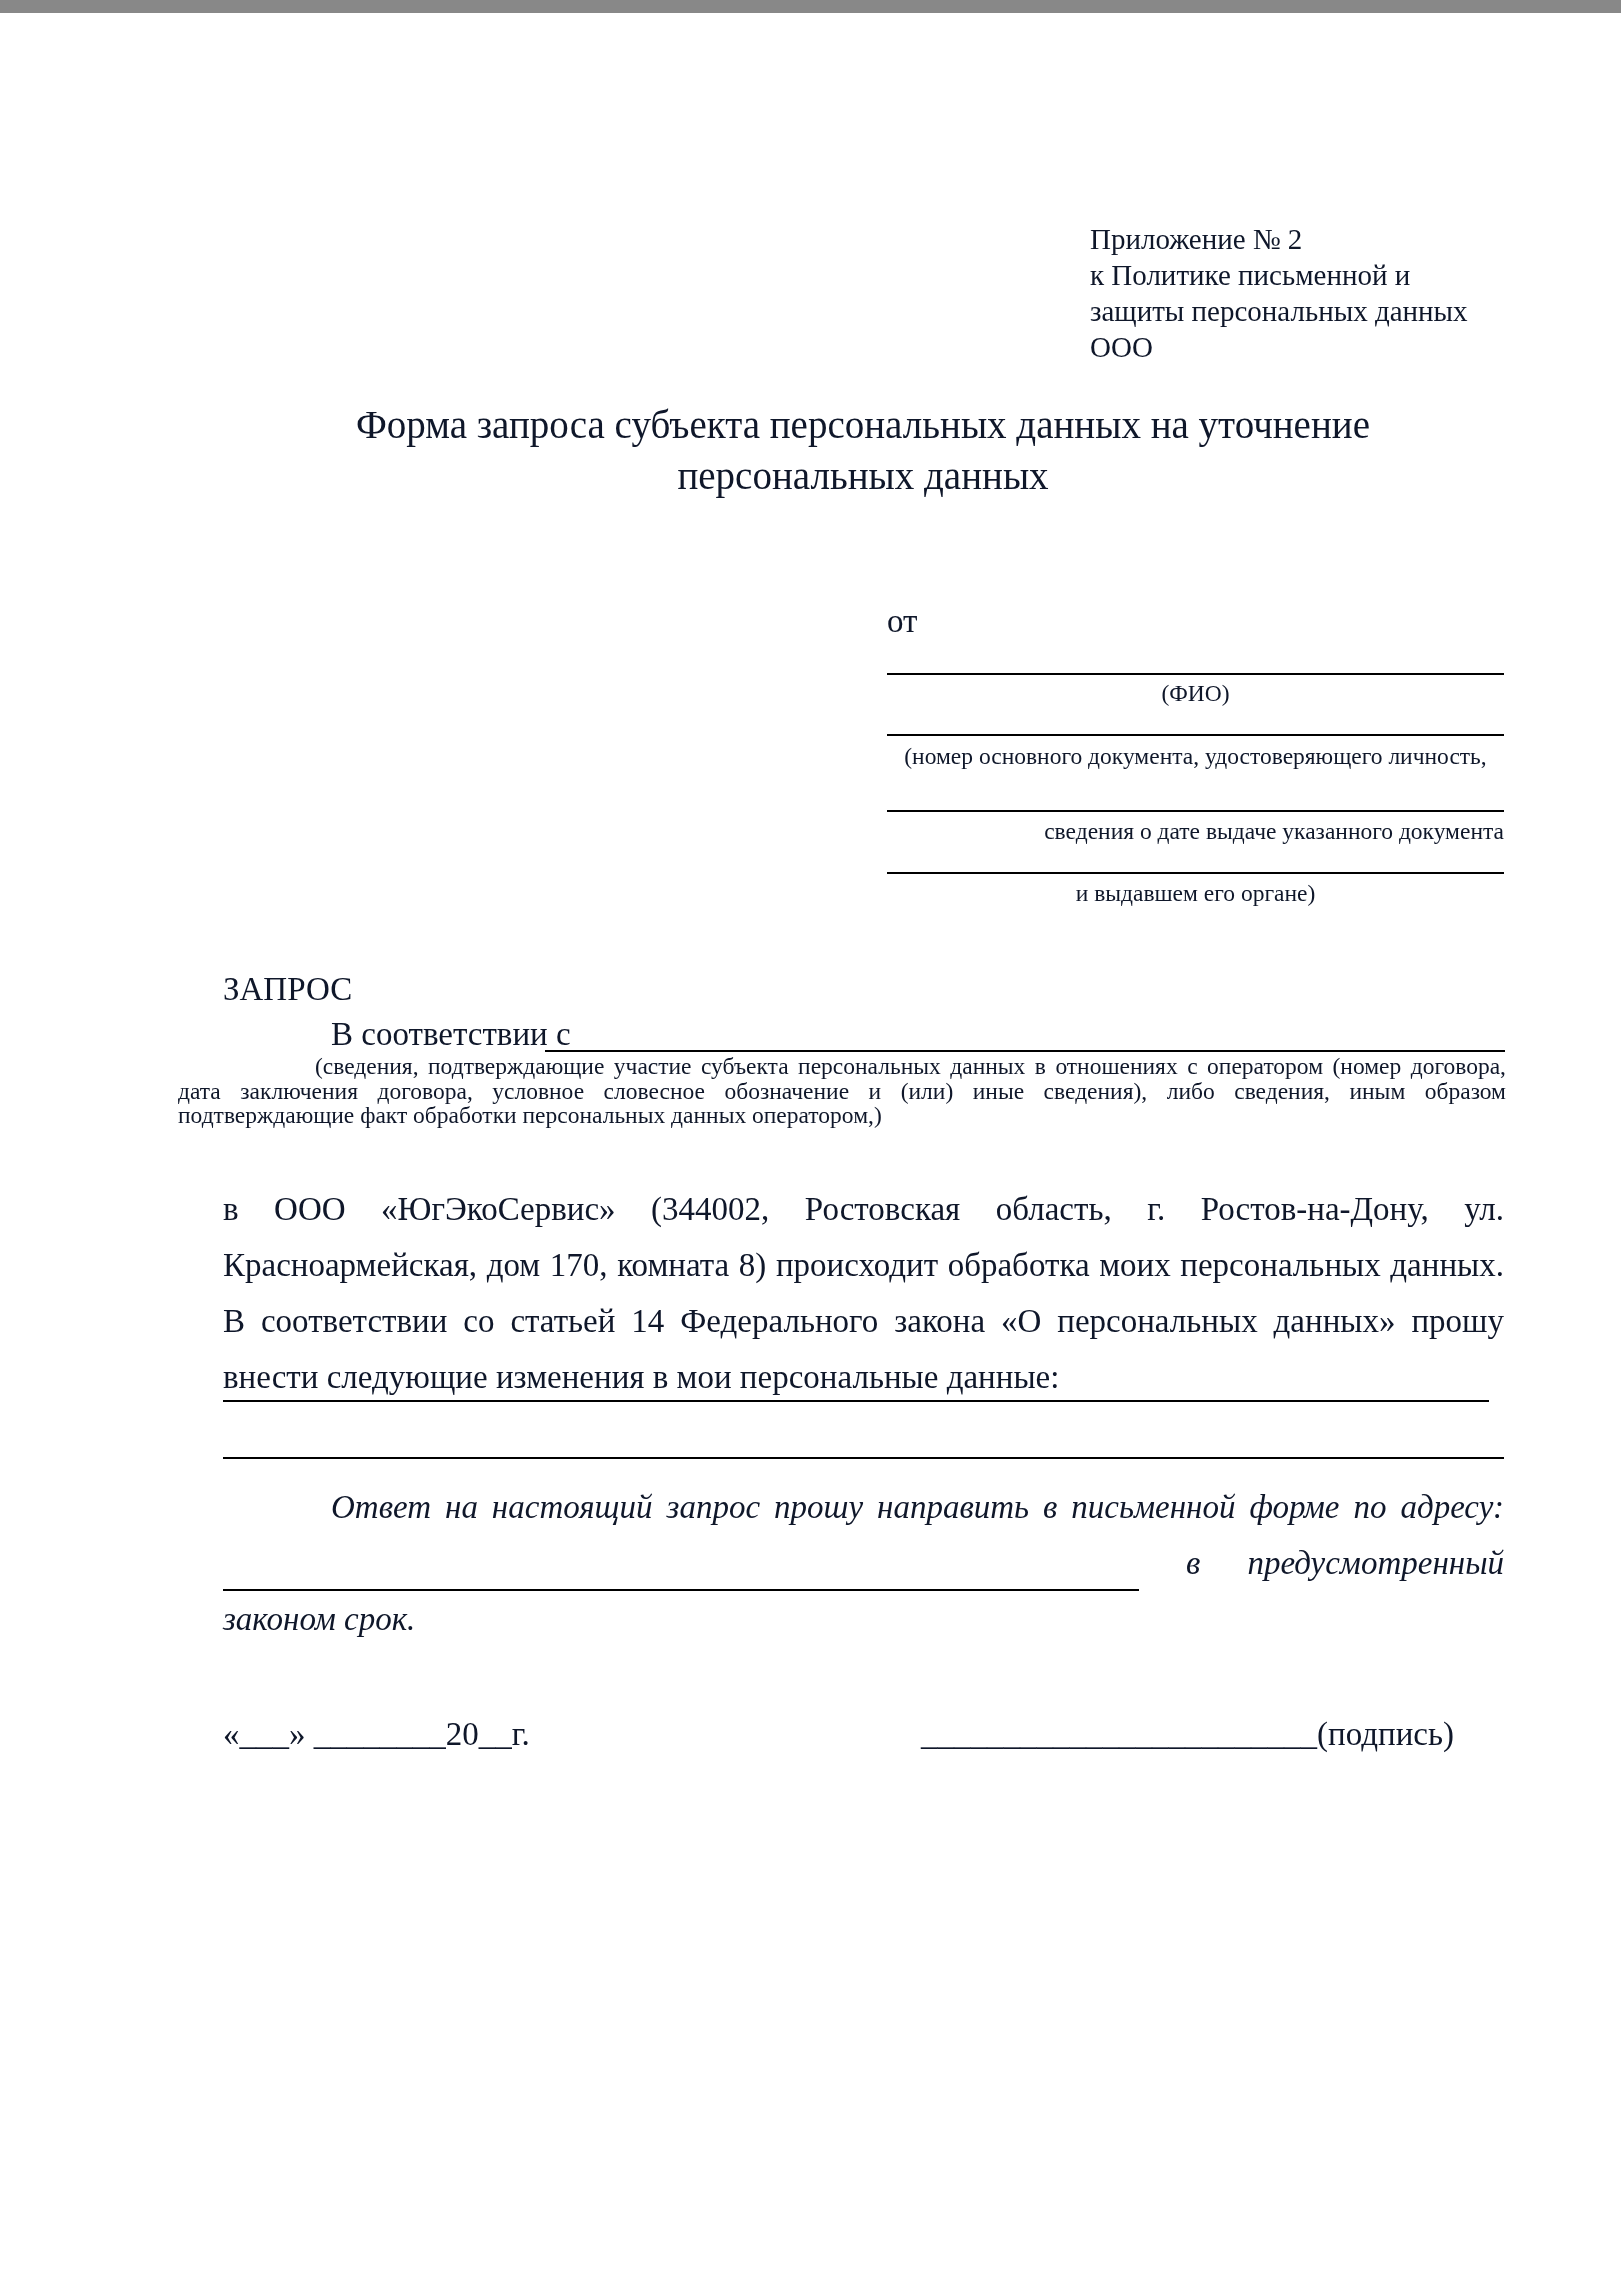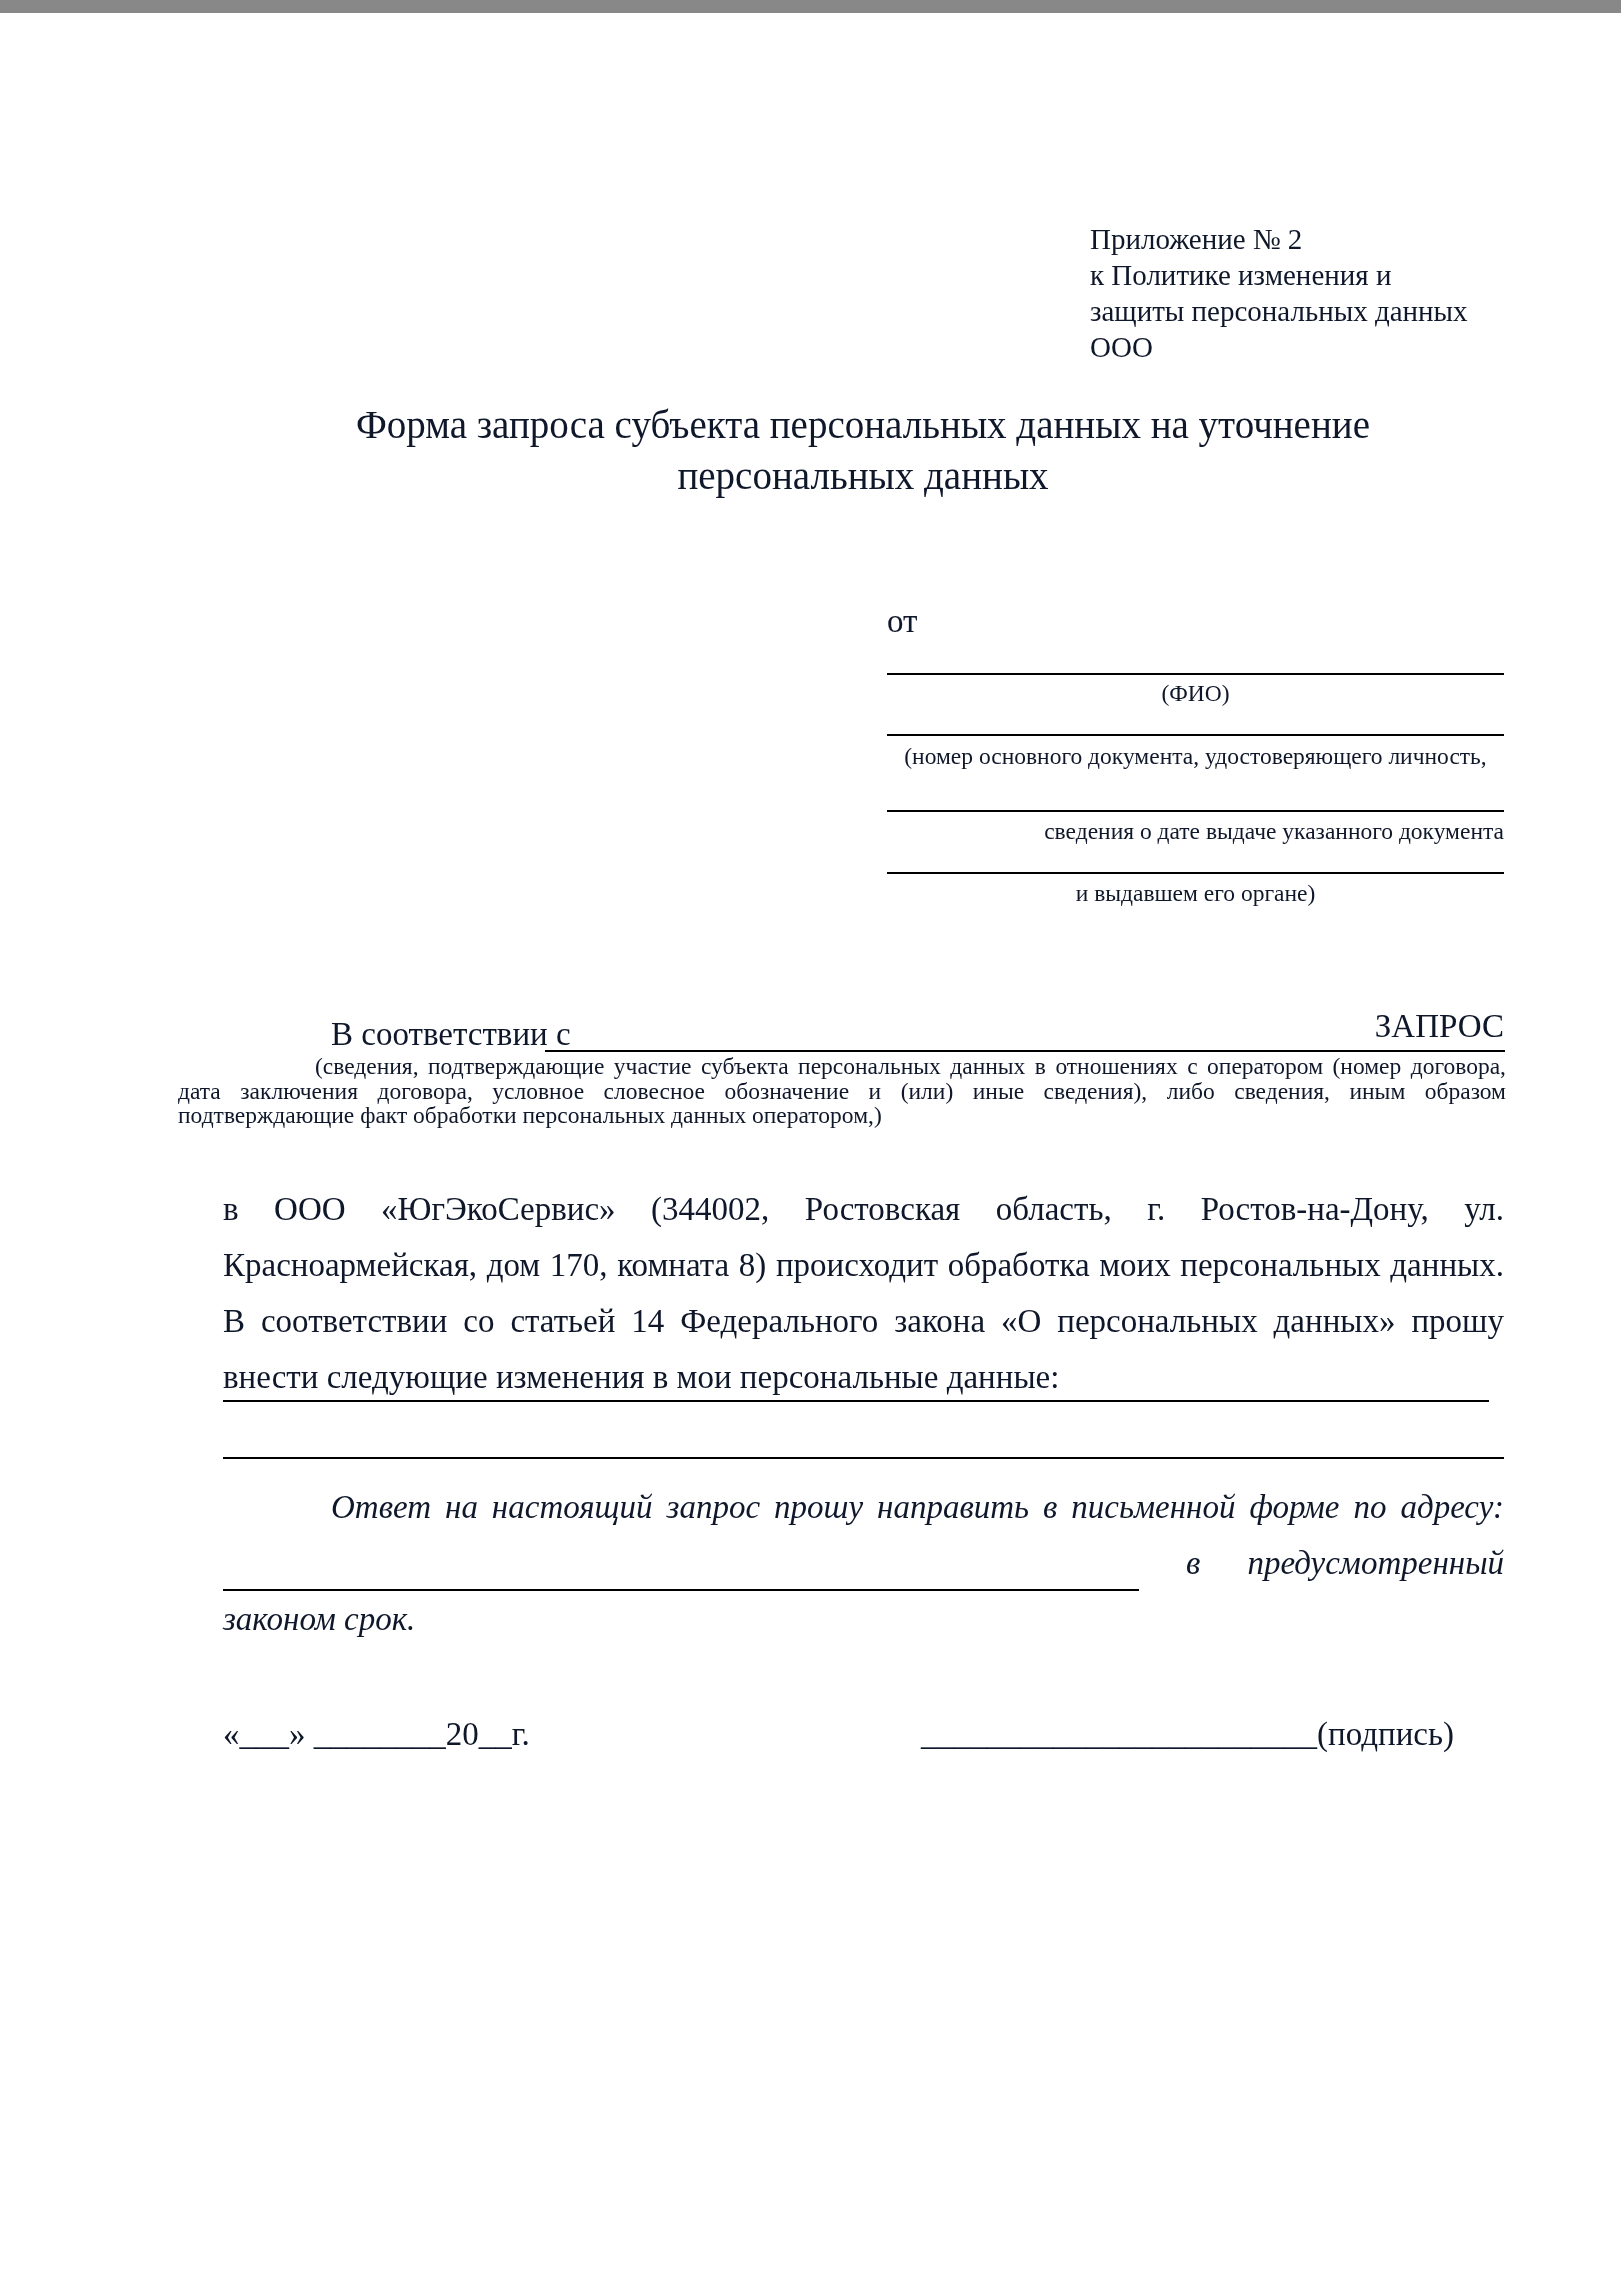--- a/index.html
+++ b/index.html
@@ -23,21 +23,21 @@
     font-size:39px; font-weight:normal; line-height:51px;
     text-align:center;
   }
 
   
   .addr-org   { left:887px; top:534px; width:627px; font-size:33px; }
   .addr-from  { left:887px; top:590px; width:627px; font-size:33px; }
   .field-line { left:887px; width:617px; height:0; border-bottom:2.9px solid #000; }
   .field-cap  { left:887px; width:617px; font-size:23.5px; text-align:center; }
 
-  .request-heading { left:223px; top:995px; width:1281px; font-size:33px; text-align:right;font-family:Liberation Serif, serif; }
+  .request-heading { left:223px; top:958px; width:1281px; font-size:33px; text-align:left;font-family:Liberation Serif, serif; }
 
   .accordance-lead { left:331px; top:1002px; font-size:33px; line-height:39px; }
   .accordance-line { left:545px; top:1037px; width:960px; height:0; border-bottom:2.9px solid #000; }
 
   .footnote {
     left:178px; top:1041px; width:1328px;
     font-size:23.5px; line-height:24.5px;
     text-align:justify; text-indent:137px;
   }
 
@@ -60,21 +60,21 @@
   .date-line { left:223px; top:1702px; font-size:33px; line-height:39px; }
   .sign-line { left:921px; top:1702px; font-size:33px; line-height:39px; }
 </style>
 </head>
 <body>
 
 <div class="page">
 
   <div class="abs header-block">
     <div>Приложение № 2</div>
-    <div>к Политике изменения и</div>
+    <div>к Политике письменной и</div>
     <div>защиты персональных данных</div>
     <div>ООО</div>
   </div>
 
   <div class="abs doc-title">Форма запроса субъекта персональных данных на уточнение персональных данных</div>
 
   <div class="abs addr-from">от</div>
 
   <div class="abs field-line" style="top:660px;"></div>
   <div class="abs field-cap" style="top:667px;">(ФИО)</div>

